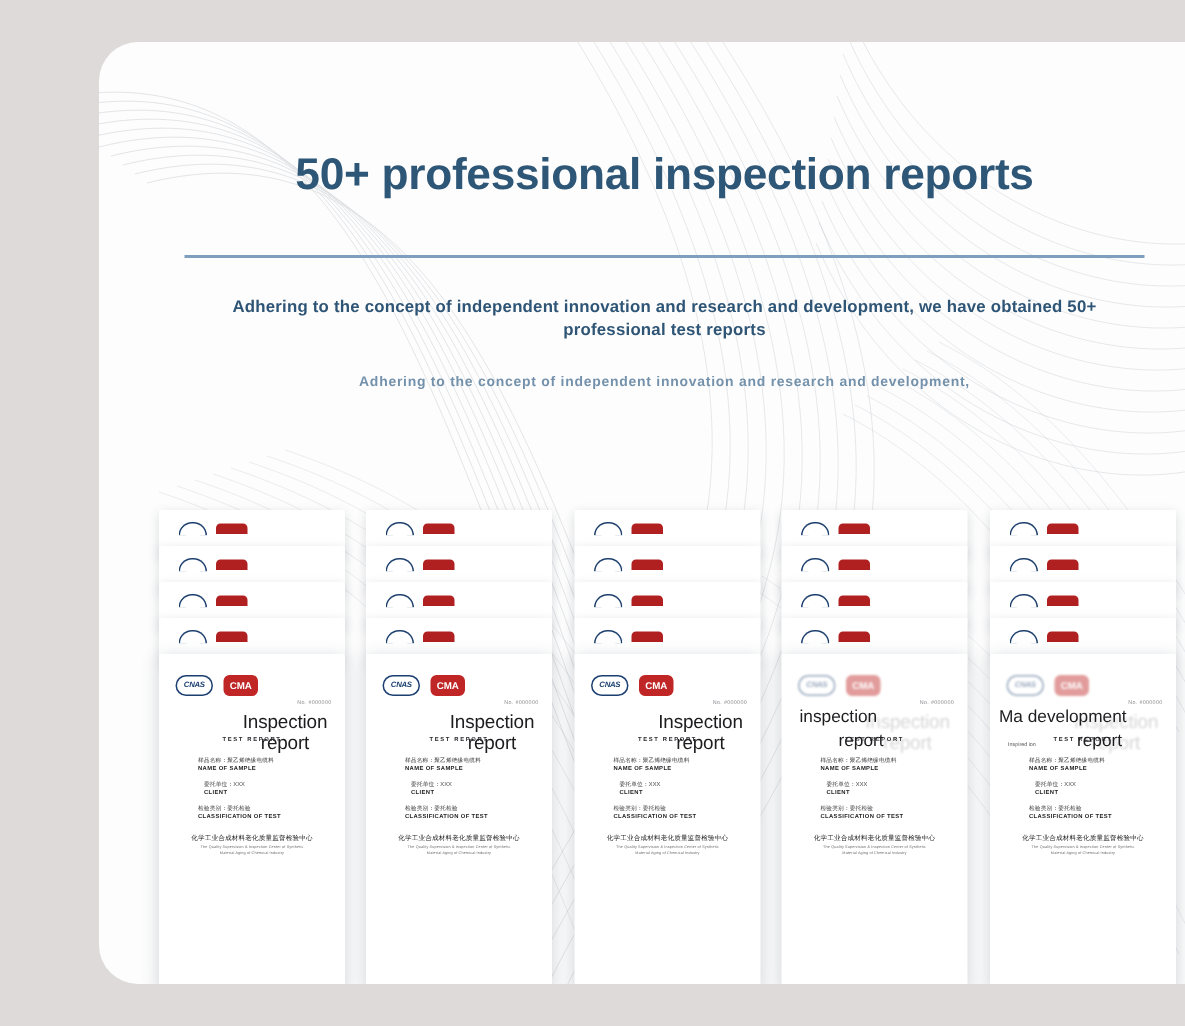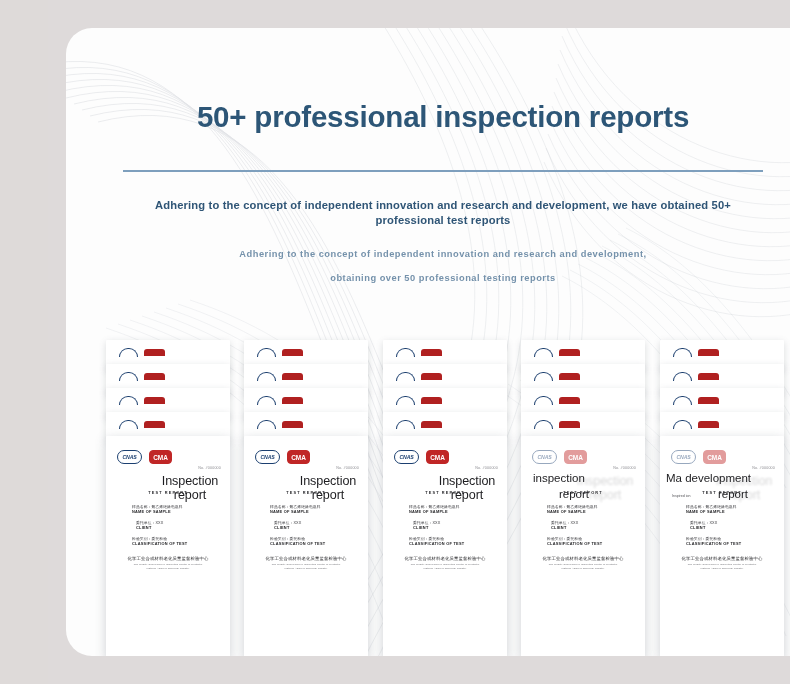--- a/index.html
+++ b/index.html
@@ -265,21 +265,20 @@
         </g>
       </svg>
     </div>
 
     <div id="header-block">
       <div id="page-title">50+ professional inspection reports</div>
       <div id="title-divider"></div>
       <div id="subtitle-primary">Adhering to the concept of independent innovation and research and development, we have obtained 50+ professional test reports</div>
       <div id="subtitle-secondary">
         <div>Adhering to the concept of independent innovation and research and development,</div>
-        <div>obtaining over 50 professional testing reports</div>
       </div>
     </div>
 
     <div id="cert-row">
         <div class="cert-stack" style="left: 40px;">
           <div class="sheet back" style="top: 0px; z-index: 1;">
             <div class="mini-logos">
               <div class="mini-cnas"></div>
               <div class="mini-cma"></div>
             </div>

